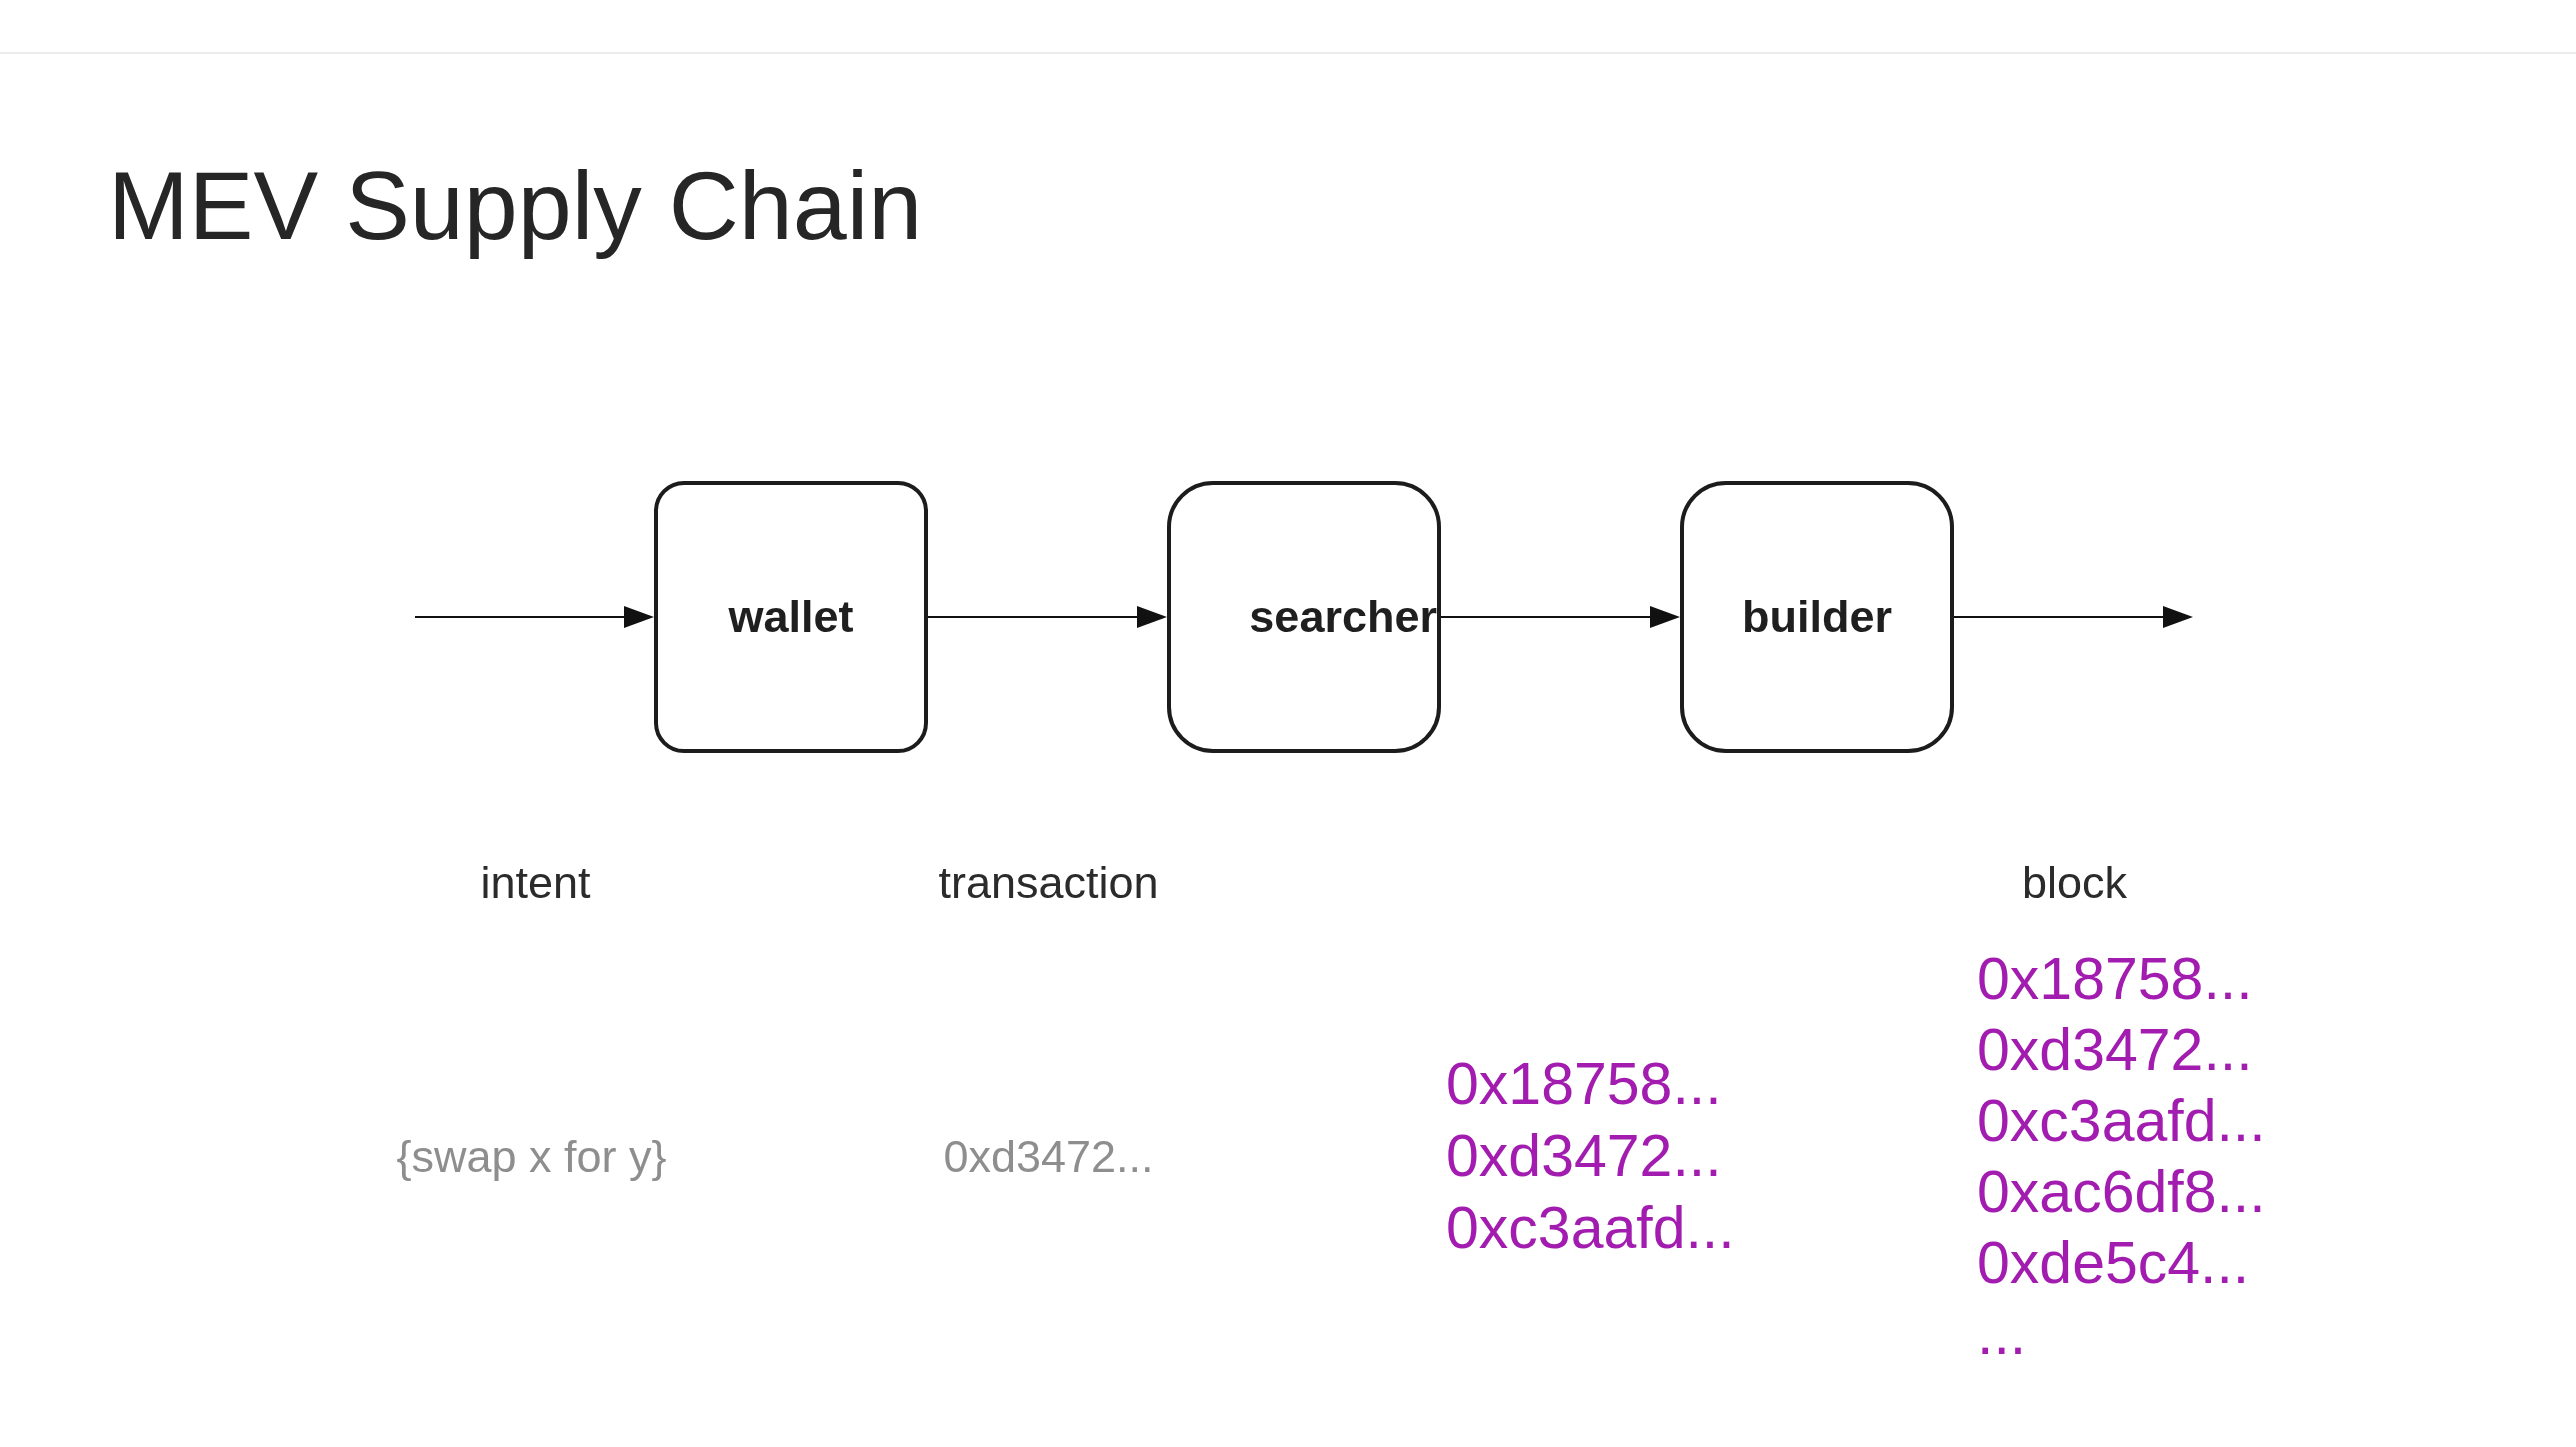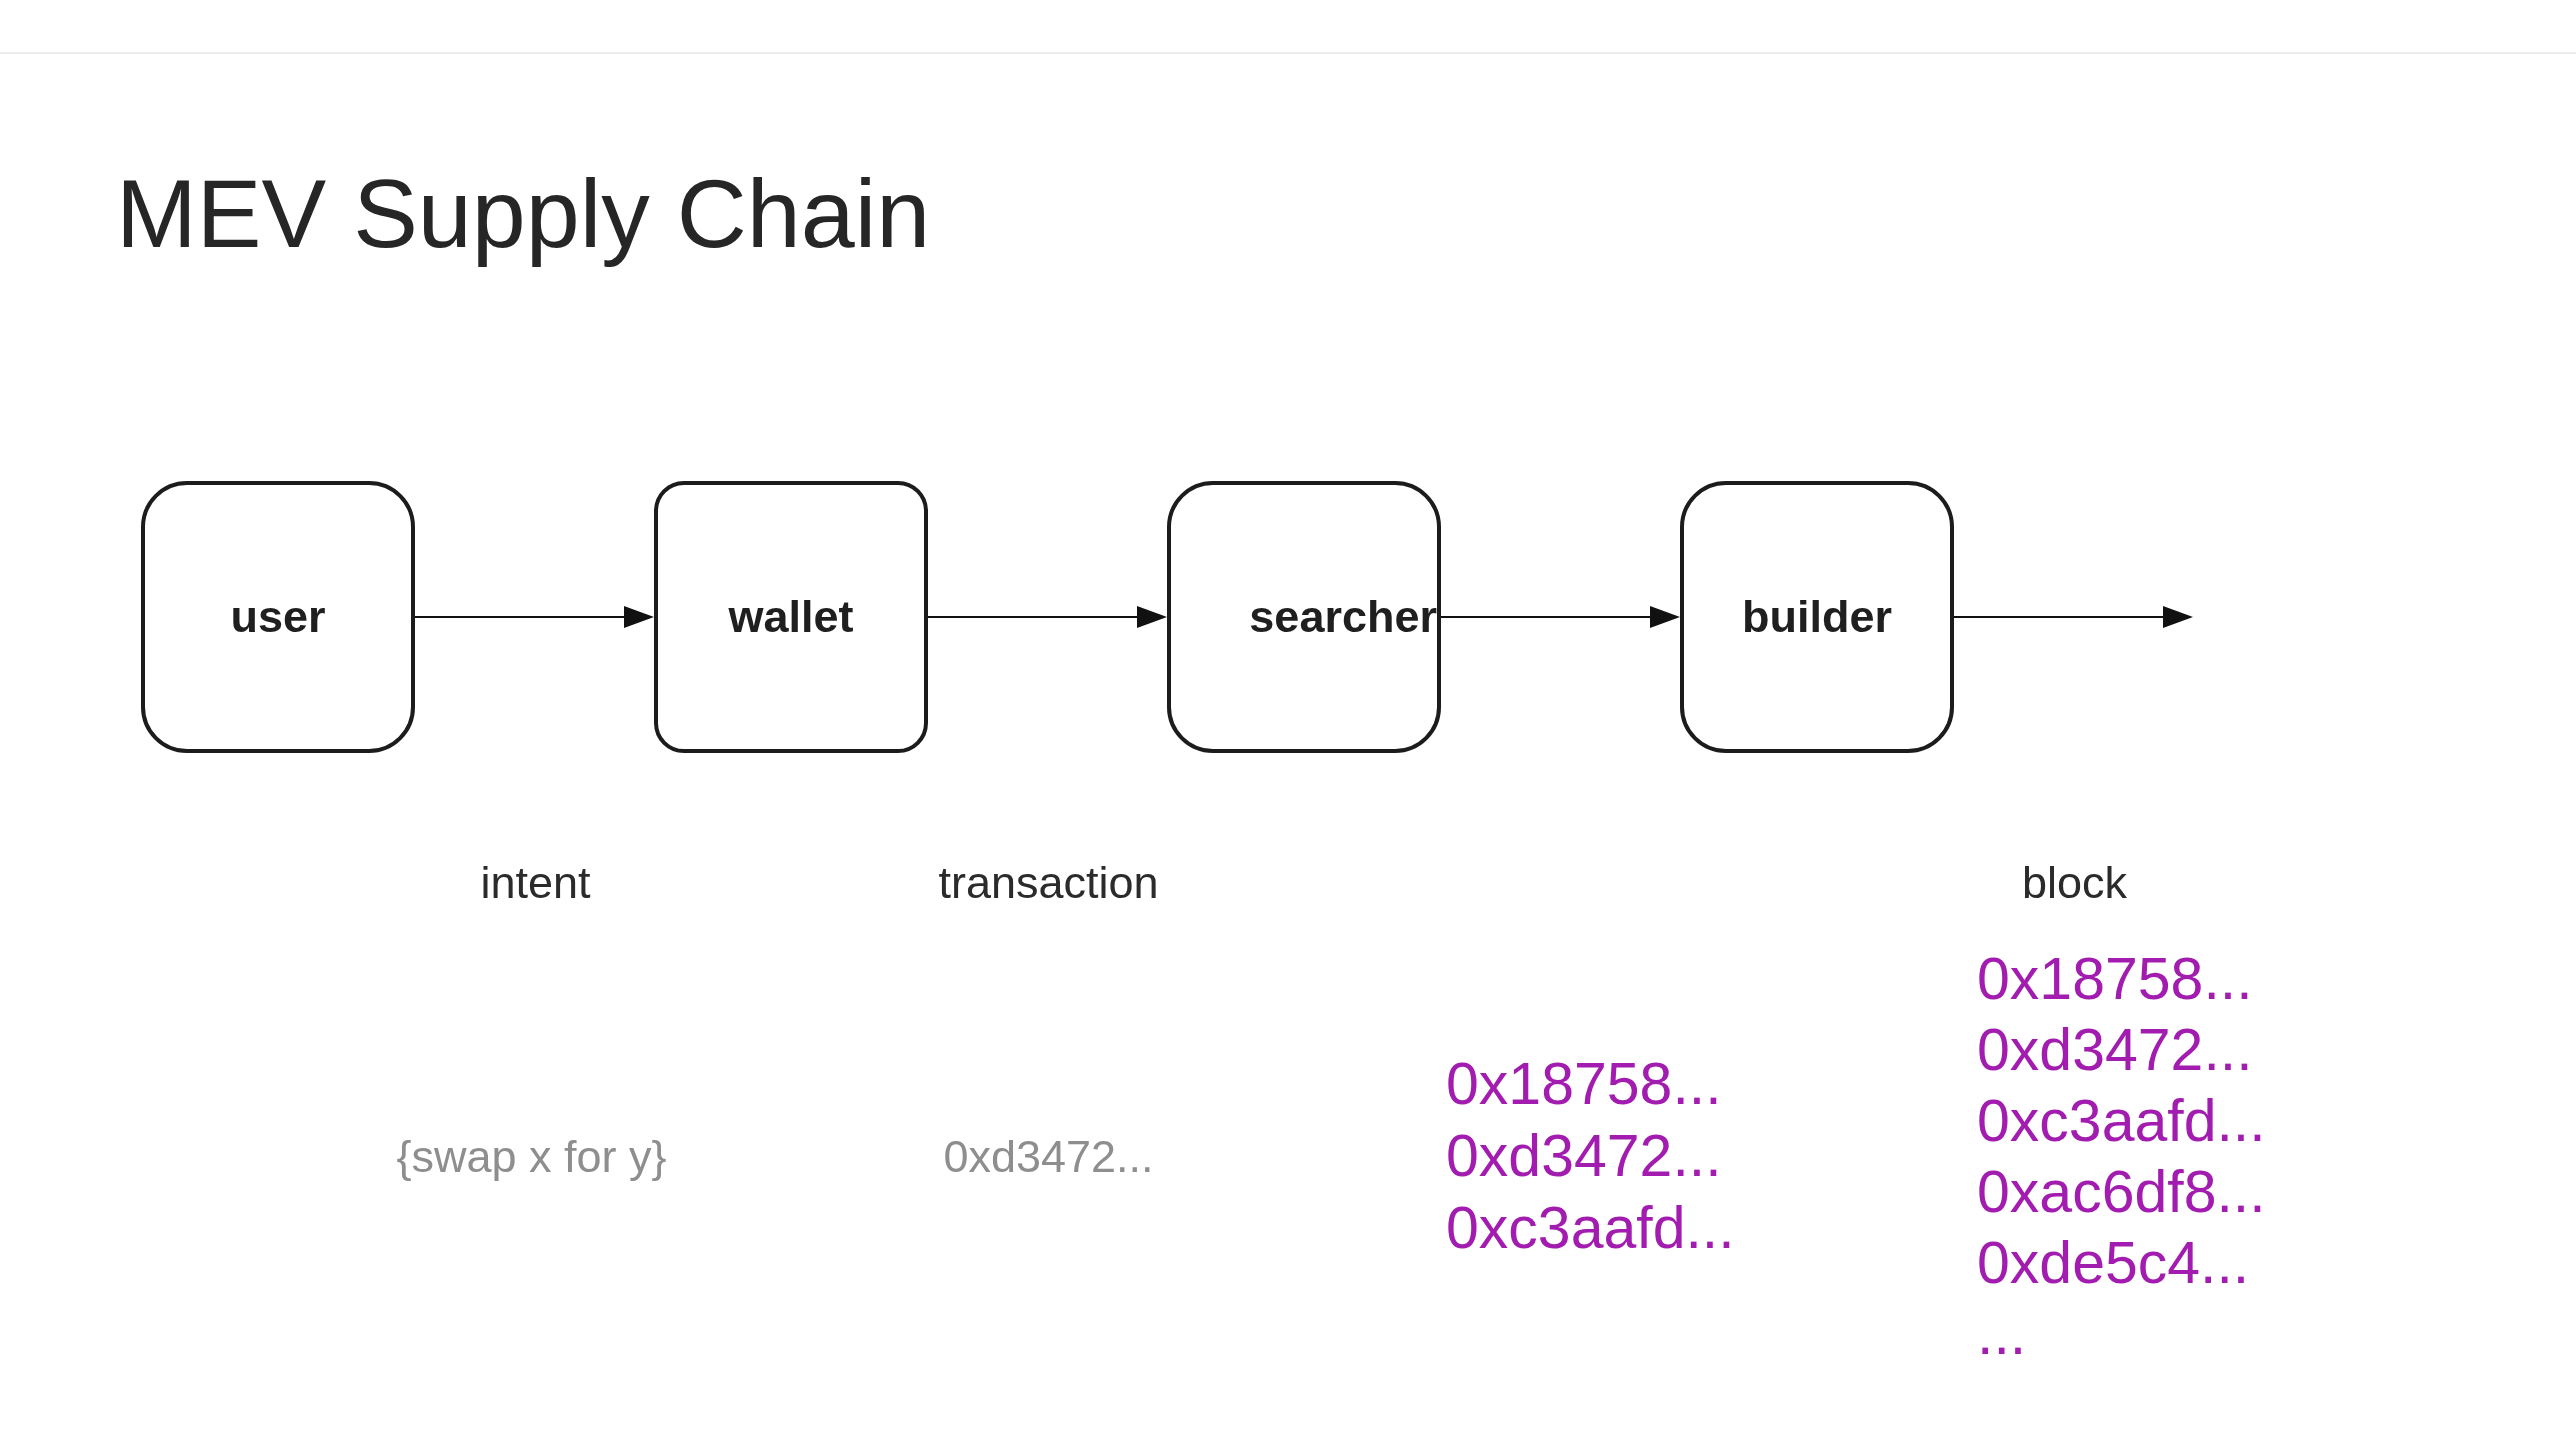--- a/index.html
+++ b/index.html
@@ -110,25 +110,22 @@
   .hash-list-bundle { left: 1446px; top: 1048px; line-height: 72px; }
   .hash-list-block  { left: 1977px; top: 944px; line-height: 71px; }
 </style>
 </head>
 <body>
 
 <div class="canvas">
 
   <div class="top-divider"></div>
 
-  <h1 class="page-title" style="margin:12px;">MEV Supply Chain</h1>
+  <h1 class="page-title" style="margin:4px;">MEV Supply Chain</h1>
 
-  <div class="node node-user">
-    <span class="node-label">user</span>
-  </div>
   <div class="node node-wallet">
     <span class="node-label">wallet</span>
   </div>
   <div class="node node-searcher">
     <span class="node-label">searcher</span>
   </div>
   <div class="node node-builder">
     <span class="node-label">builder</span>
   </div>
 

